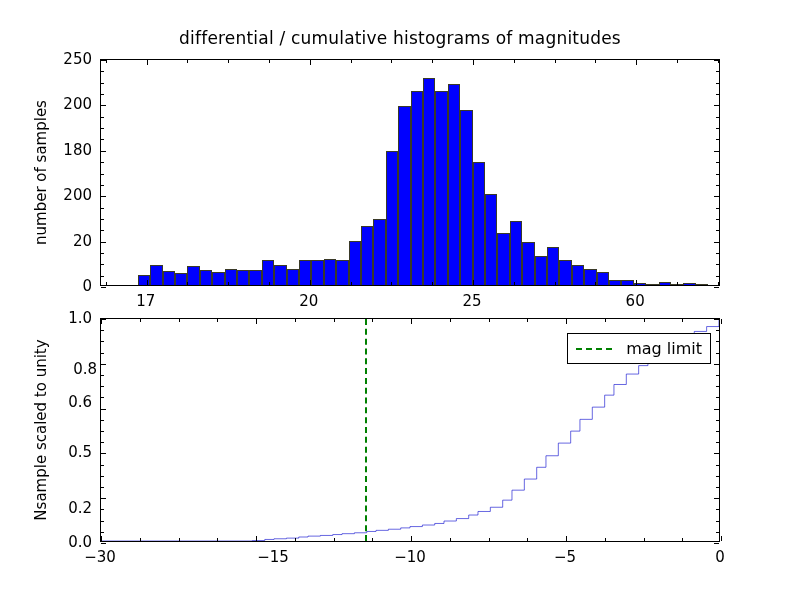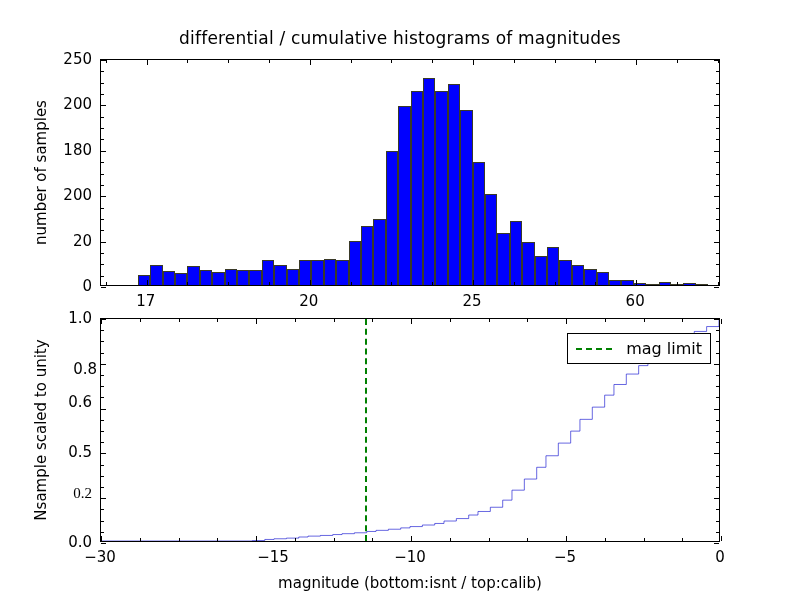--- a/index.html
+++ b/index.html
@@ -398,22 +398,21 @@
       <span id="legend-label">mag limit</span>
     </div>
   </div>
   <div id="bottom-ticklabels">
       <div class="ticklabel-x" style="left: 100px; top: 548px;">−30</div>
       <div class="ticklabel-x" style="left: 273px; top: 548px;">−15</div>
       <div class="ticklabel-x" style="left: 410px; top: 548px;">−10</div>
       <div class="ticklabel-x" style="left: 565px; top: 548px;">−5</div>
       <div class="ticklabel-x" style="left: 720px; top: 548px;">0</div>
       <div class="ticklabel-y" style="left: 32px; width: 60px; top: 542px;">0.0</div>
-      <div class="ticklabel-y" style="left: 32px; width: 60px; top: 493px; font-family: Liberation Serif, serif;">0.2</div>
+      <div class="ticklabel-y" style="left: 32px; width: 60px; top: 508px;">0.2</div>
       <div class="ticklabel-y" style="left: 32px; width: 60px; top: 452.4px;">0.5</div>
       <div class="ticklabel-y" style="left: 32px; width: 60px; top: 402px;">0.6</div>
       <div class="ticklabel-y" style="left: 37px; width: 60px; top: 362.8px; margin-top: 6px;">0.8</div>
       <div class="ticklabel-y" style="left: 32px; width: 60px; top: 318px;">1.0</div>
     </div>
   <div class="ylabel" id="ylabel-bottom" style="left: 32px; top: 542px; width: 224px; text-align: center;">Nsample scaled to unity</div>
-  <div id="xlabel-bottom" style="left: 410px; top: 574px;">magnitude (bottom:isnt / top:calib)</div>
 
 </div>
 
 </body></html>

